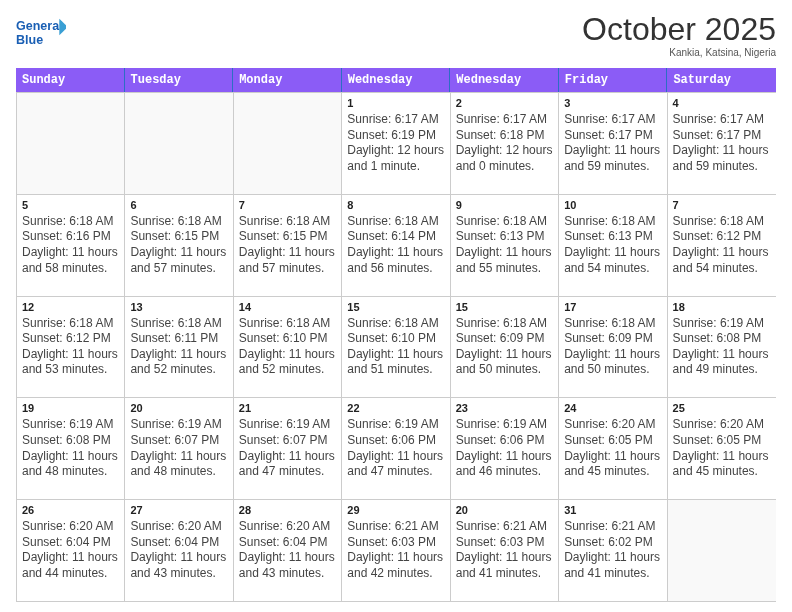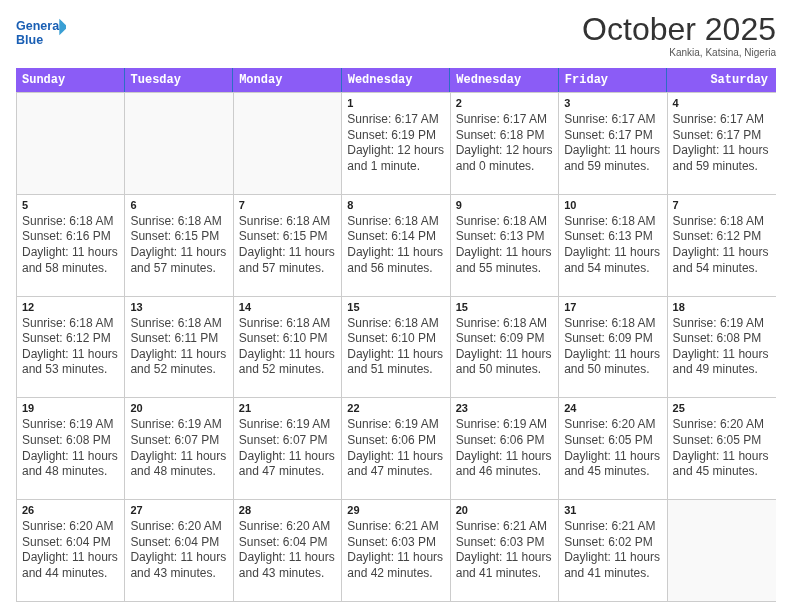--- a/index.html
+++ b/index.html
@@ -53,21 +53,21 @@
       font-family: Liberation Mono, monospace;
     }
     .cal-header-cell {
       color: #fff;
       font-size: 12px;
       font-weight: bold;
       padding: 5px 6px;
       text-align: left;
       border-right: 1px solid #2d6ec4;
     }
-    .cal-header-cell:last-child { border-right: none; margin-left: 37px; }
+    .cal-header-cell:last-child { border-right: none; }
     .cal-body {
       flex: 1;
       display: flex;
       flex-direction: column;
       border-left: 1px solid #ccc;
       border-top: 1px solid #ccc;
     }
     .cal-row {
       display: grid;
       grid-template-columns: repeat(7, 1fr);

